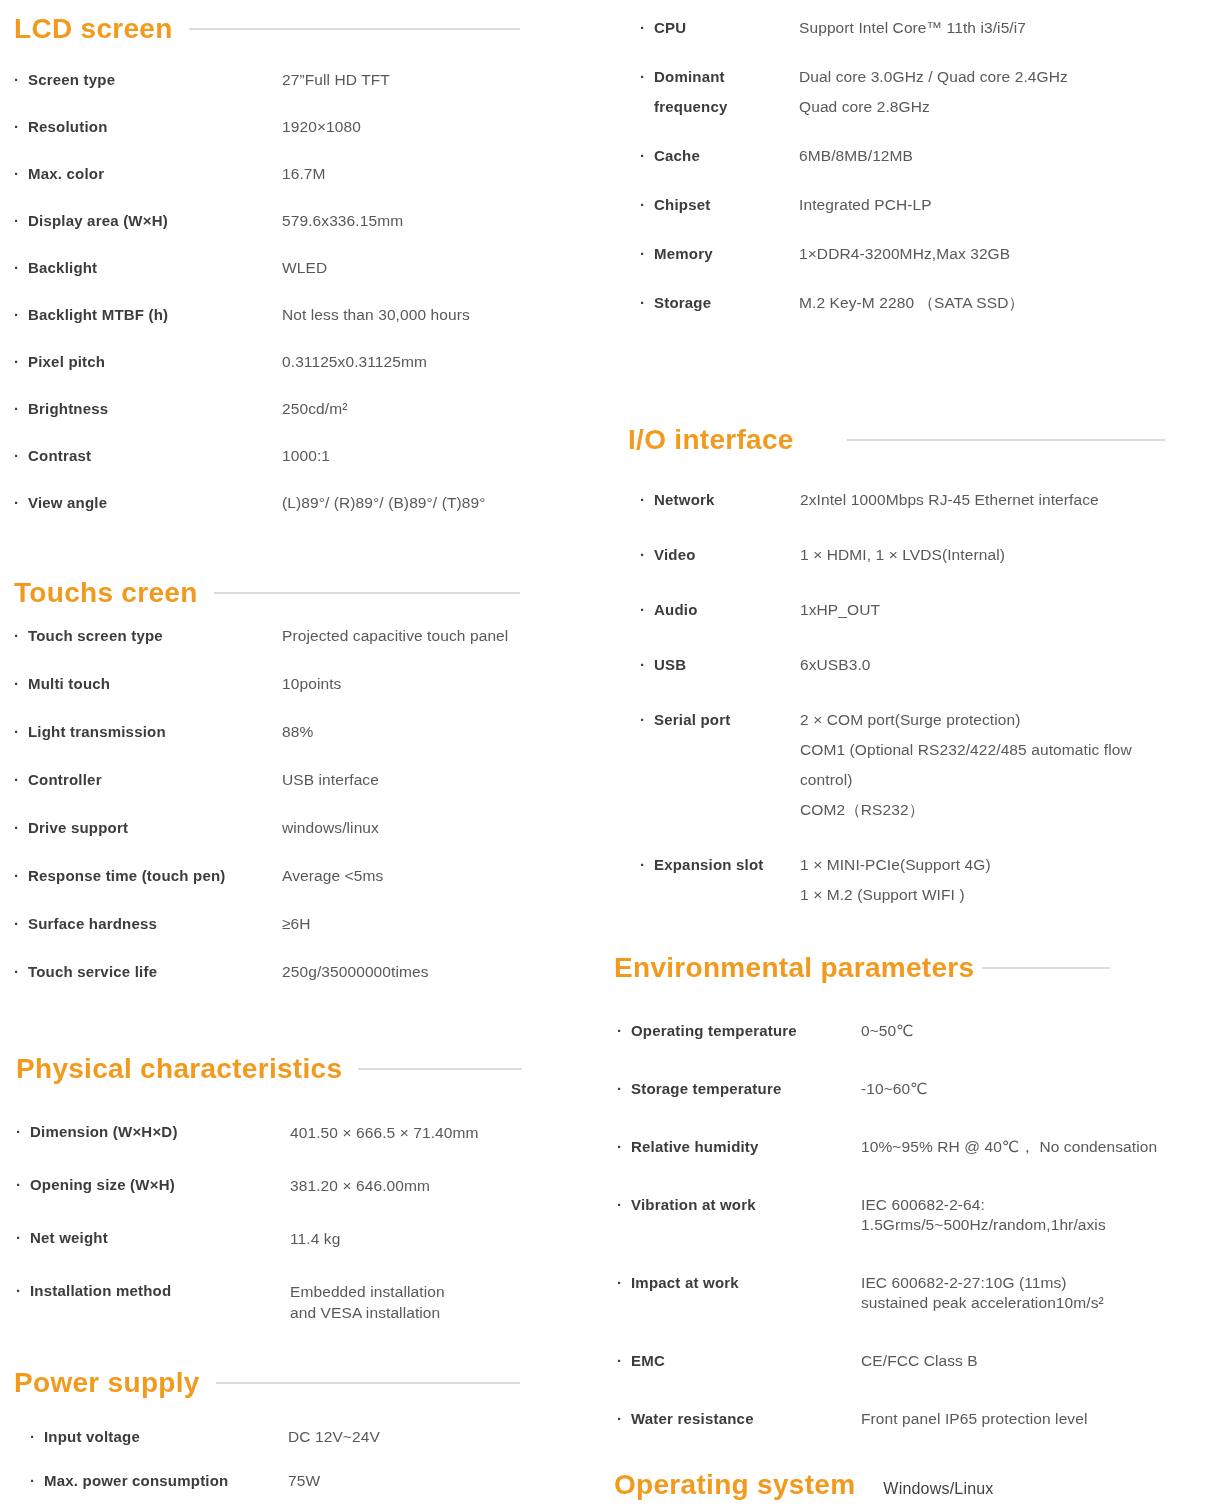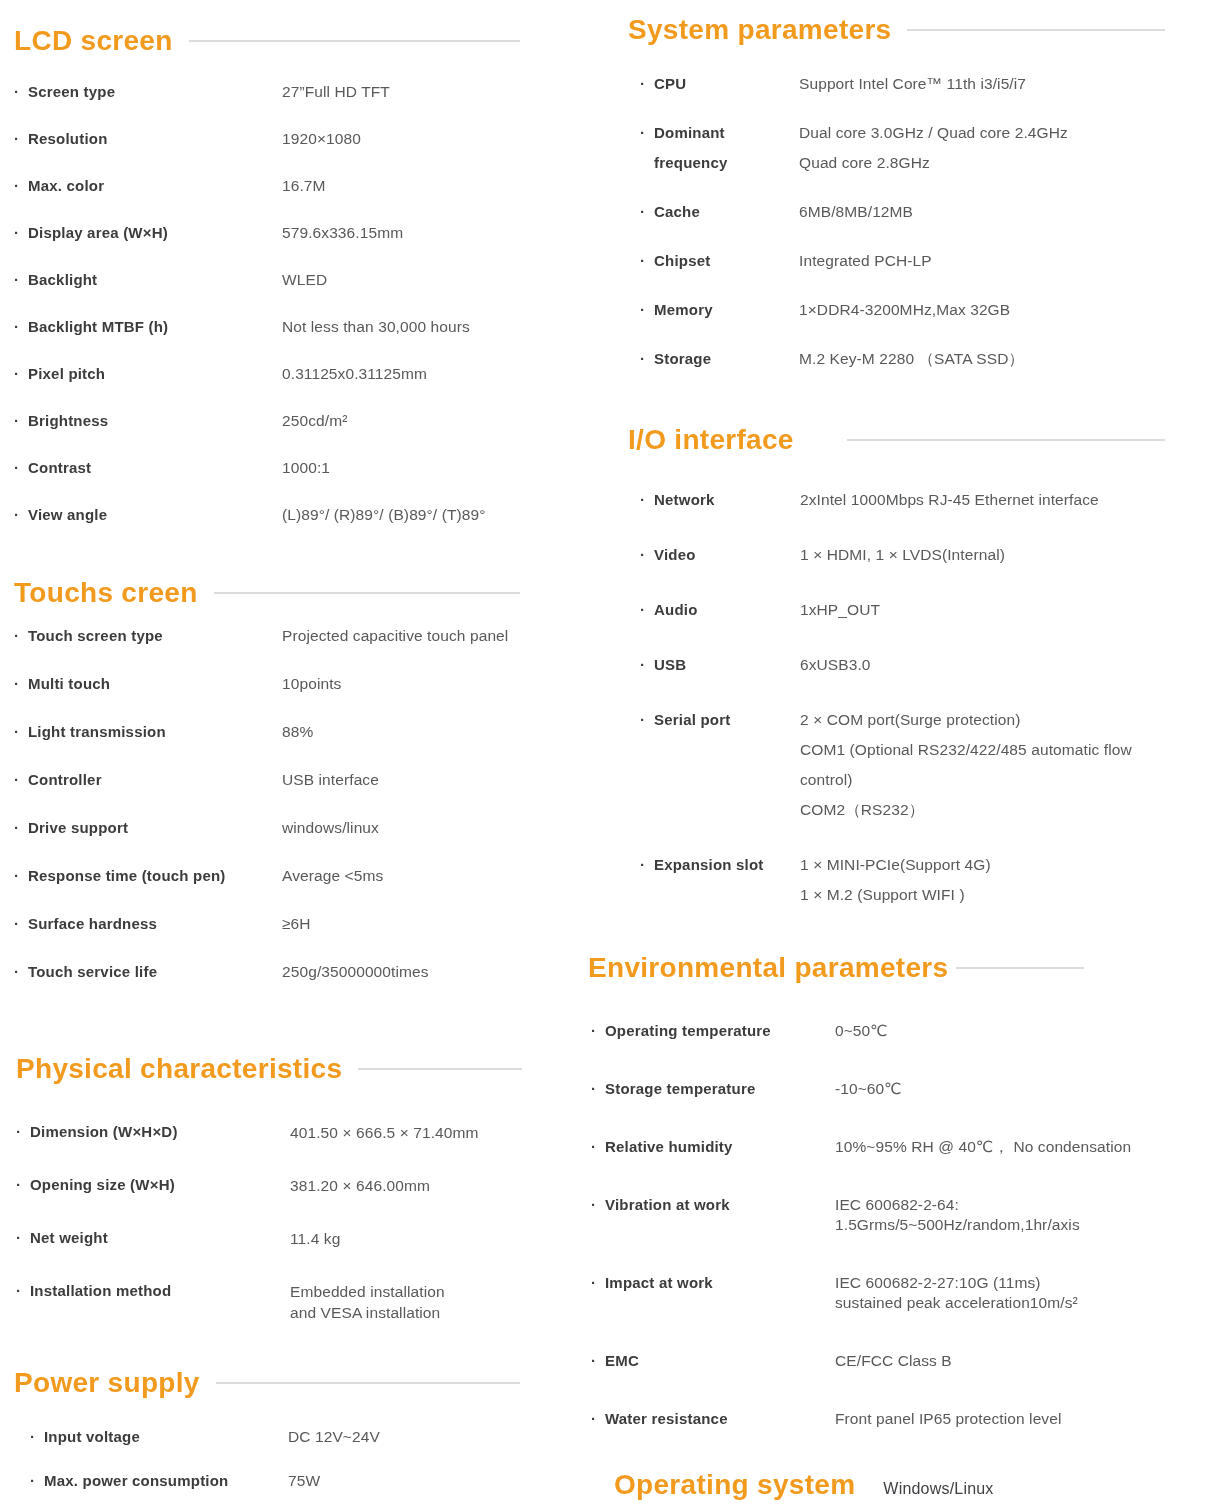--- a/index.html
+++ b/index.html
@@ -37,21 +37,21 @@
     letter-spacing:.2px;
   }
   .value{
     color:#58595b;
     font-size:15.5px;line-height:19px;
     white-space:pre-line;
     letter-spacing:.1px;
   }
 
   
-  #sec-lcd{left:14px;top:24px;width:556px;}
+  #sec-lcd{left:14px;top:12px;width:556px;}
   #sec-lcd .title-row{width:506px;margin-bottom:24px;}
   #sec-lcd .row{margin-bottom:28px;}
   #sec-lcd .label{width:254px;}
 
   
   #sec-touch{left:14px;top:576px;width:556px;}
   #sec-touch .title-row{width:506px;margin-bottom:16px;}
   #sec-touch .row{margin-bottom:29px;}
   #sec-touch .label{width:254px;}
 
@@ -78,21 +78,21 @@
 
   
   #sec-io{left:628px;top:423px;width:580px;}
   #sec-io .title-row{width:537px;margin-bottom:28px;gap:37px;}
   #sec-io .row{margin-bottom:25px;padding-left:12px;}
   #sec-io .label{width:146px;line-height:30px;}
   #sec-io .value{line-height:30px;}
   #sec-io .bullet{line-height:30px;}
 
   
-  #sec-env{left:588px;top:951px;width:594px;}
+  #sec-env{left:614px;top:951px;width:594px;}
   #sec-env .title-row{width:496px;margin-bottom:36px;}
   #sec-env .title-row .rule{margin-left:8px;}
   #sec-env .row{margin-bottom:38px;padding-left:3px;}
   #sec-env .label{width:230px;line-height:20px;}
   #sec-env .value{line-height:20px;}
   #sec-env .bullet{line-height:20px;}
 
   
   #sec-os{left:614px;top:1468px;width:594px;}
   #sec-os .title-row{align-items:baseline;}
@@ -258,24 +258,20 @@
       </div>
       <div class="row">
         <span class="bullet">·</span>
         <span class="label">Max. power consumption</span>
         <span class="value">75W</span>
       </div>
     </div>
 </section>
 
 <section class="section" id="sec-system">
-  <div class="title-row">
-    <h2 class="title">System parameters</h2>
-    <div class="rule"></div>
-  </div>
   <div class="rows">
       <div class="row">
         <span class="bullet">·</span>
         <span class="label">CPU</span>
         <span class="value">Support Intel Core™ 11th i3/i5/i7</span>
       </div>
       <div class="row">
         <span class="bullet">·</span>
         <span class="label">Dominant
 frequency</span>

